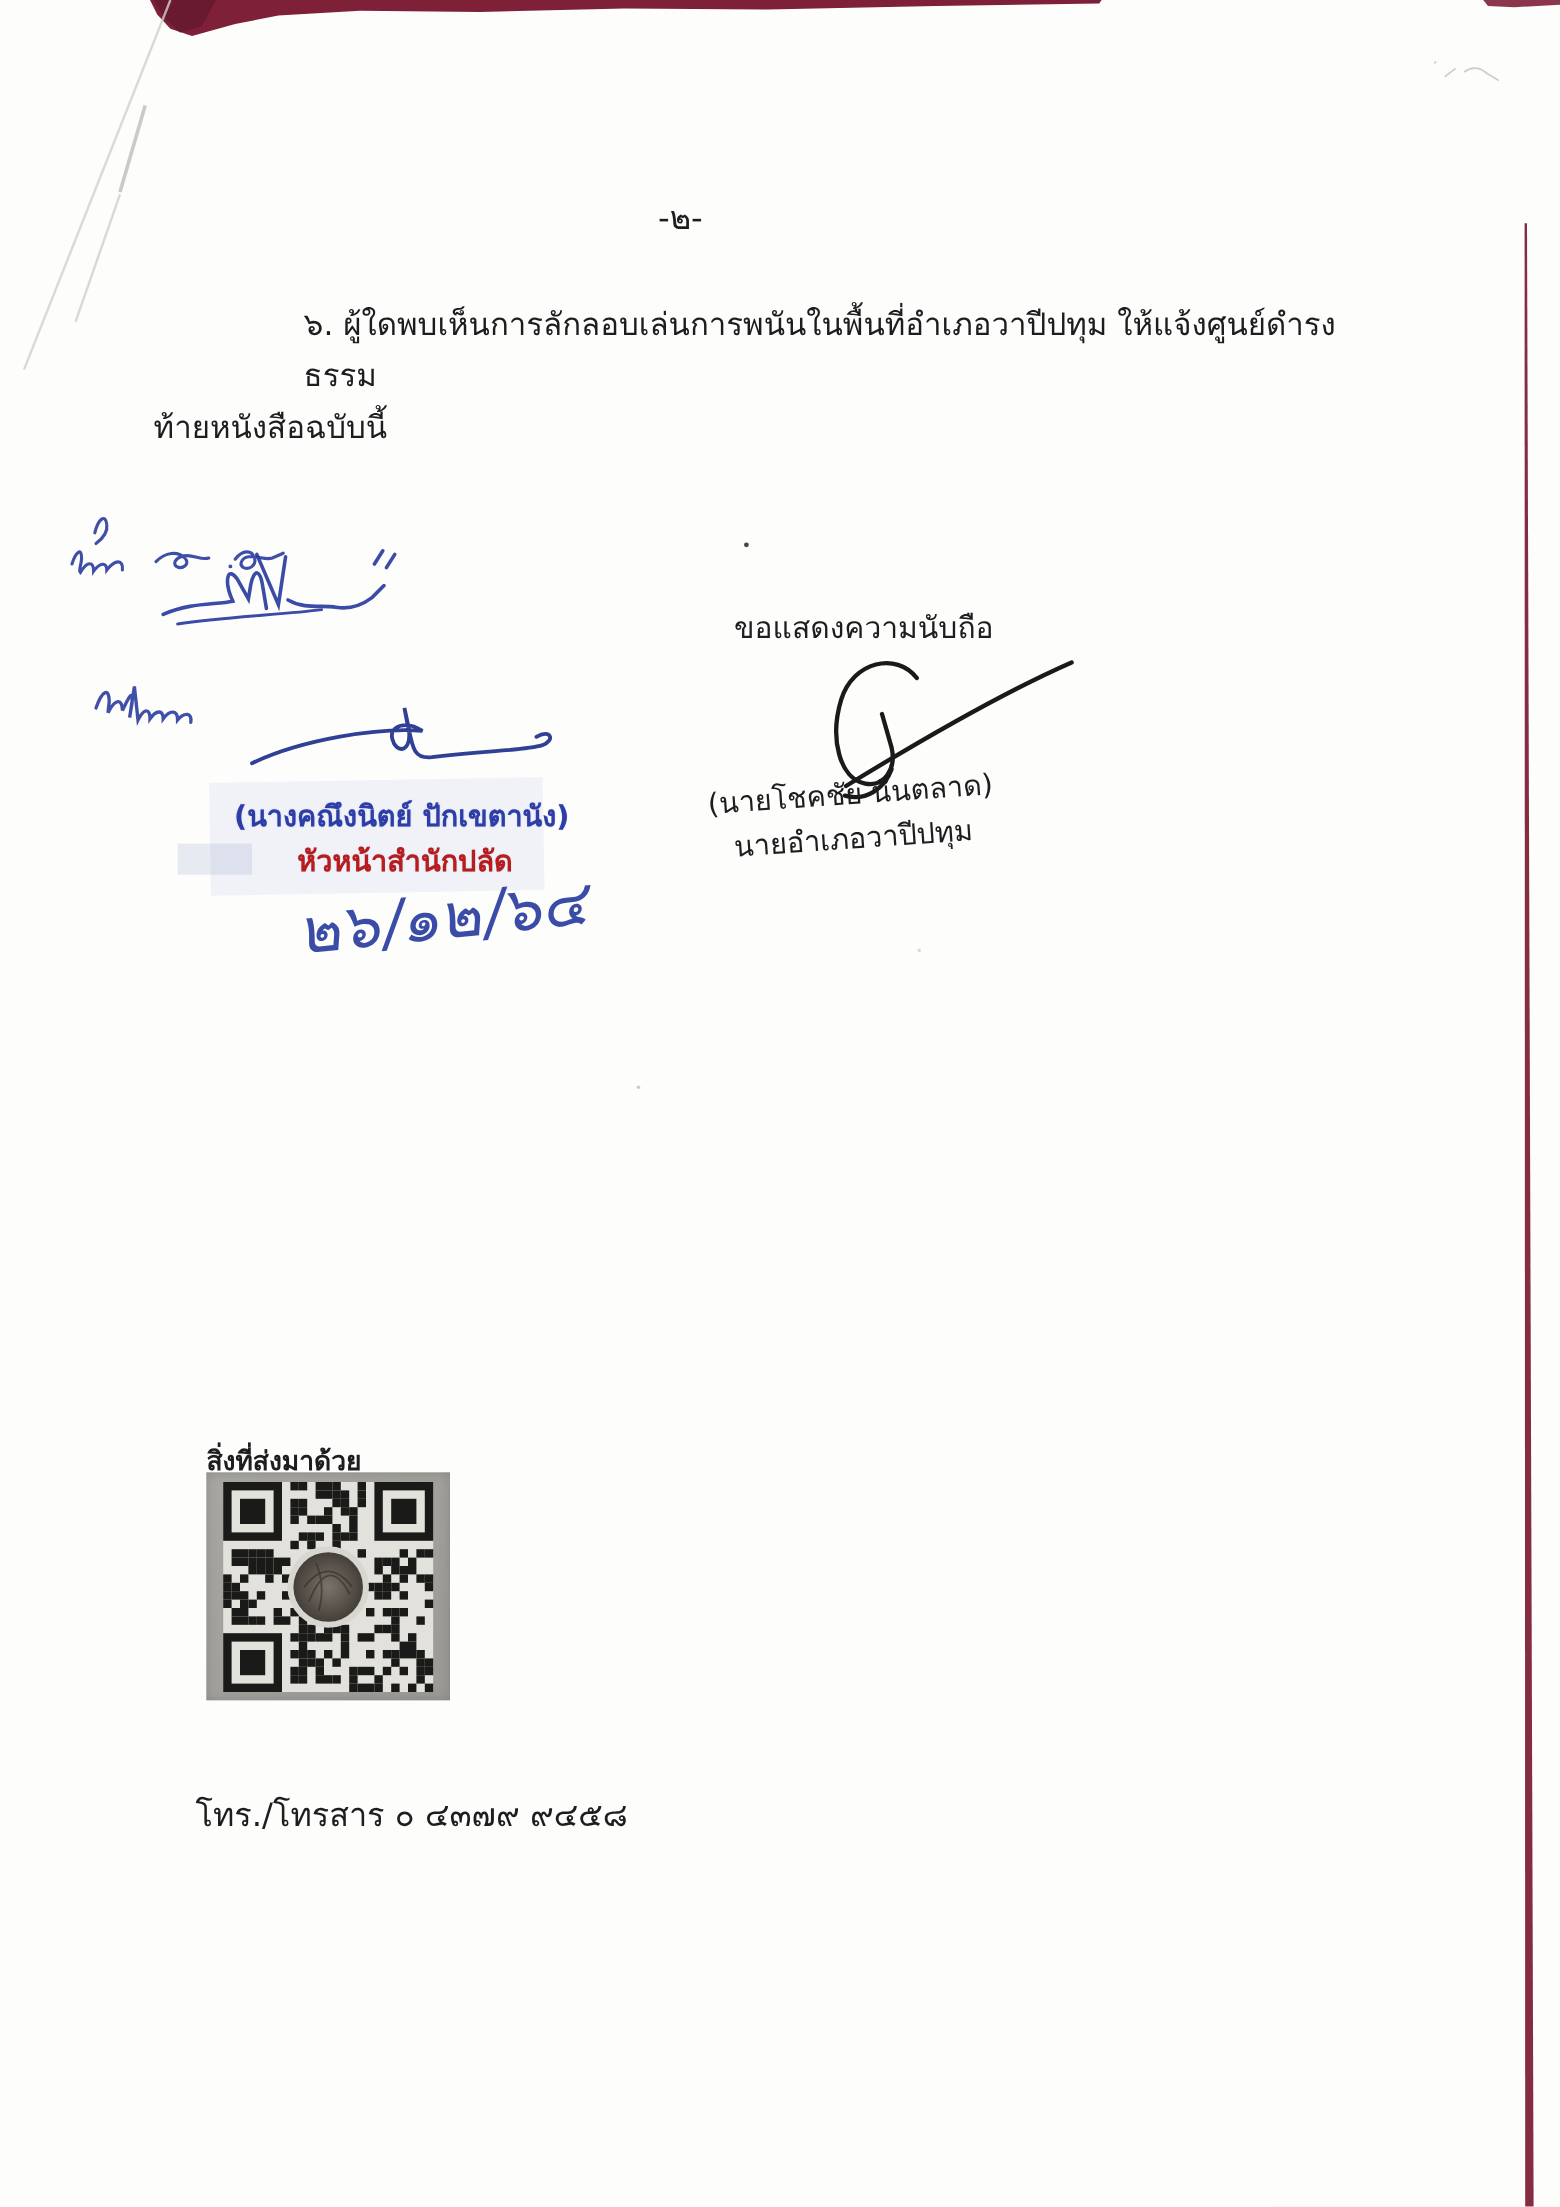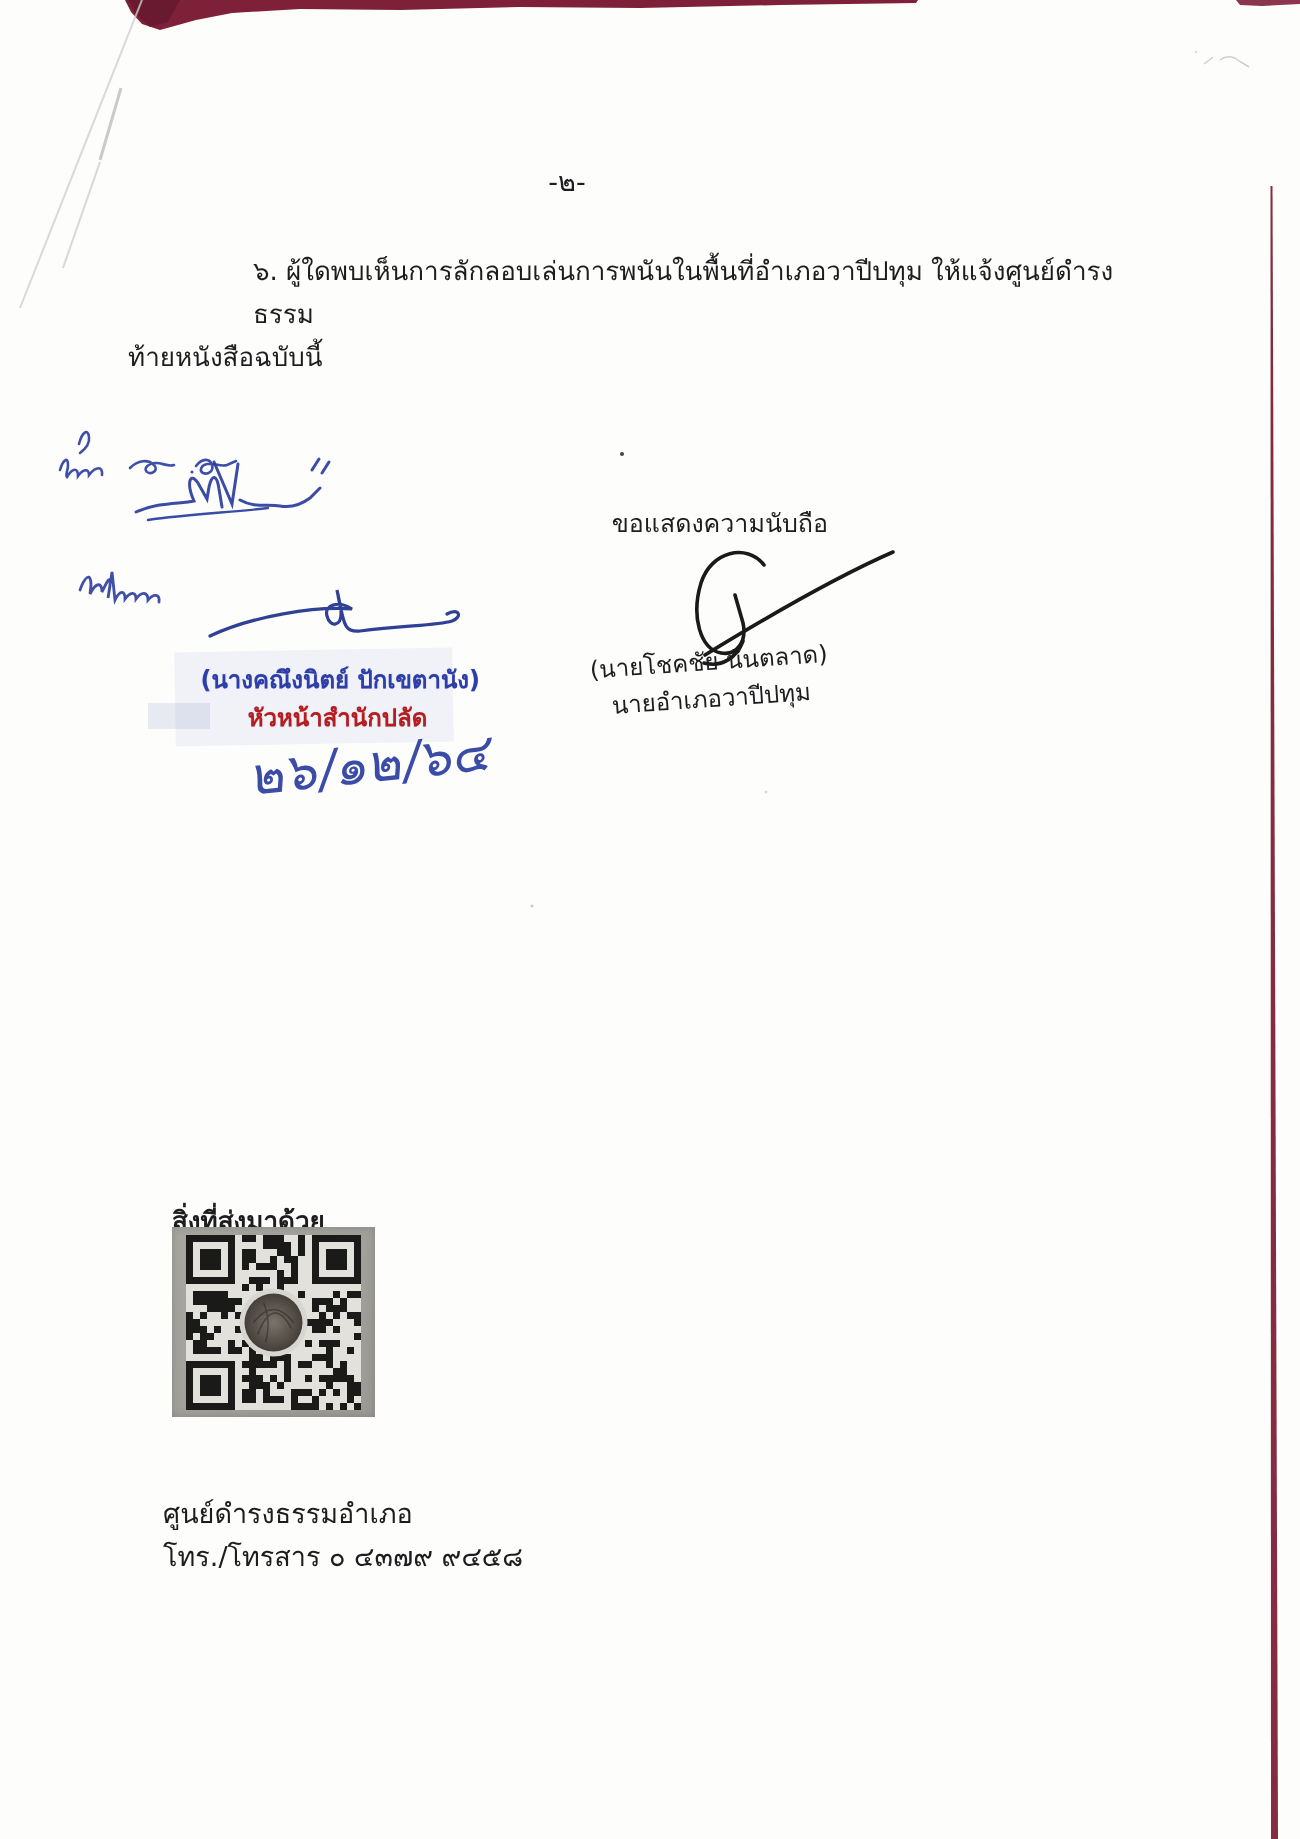--- a/index.html
+++ b/index.html
@@ -15,27 +15,27 @@
   .para{top:250px;left:128px;width:1000px;font-size:26px;line-height:43px;}
   .para .indent{padding-left:125px;}
   .closing{top:418px;left:270px;font-size:25px;}
   .salutation{top:503px;left:598px;width:230px;text-align:right;font-size:25px;}
   .right-sign-block{top:644px;left:555px;width:310px;text-align:center;
     transform:rotate(-4deg);font-size:24px;line-height:37px;}
   .stamp-bg{top:650px;left:175px;width:278px;height:94px;
     background:rgba(125,150,205,0.10);transform:rotate(-1deg);}
   .stamp-edge{top:703px;left:148px;width:62px;height:26px;
     background:rgba(100,125,175,0.14);}
-  .stamp-name{top:660px;left:195px;width:285px;text-align:right;font-size:24px;
+  .stamp-name{top:660px;left:195px;width:285px;text-align:left;font-size:24px;
     color:#2e3ea8;font-weight:600;text-shadow:0 0 1px rgba(46,62,168,.35);}
   .stamp-title{top:698px;left:195px;width:285px;text-align:center;font-size:24px;
     color:#b91c1c;font-weight:600;text-shadow:0 0 1px rgba(46,62,168,.3);}
   .hand-date{top:722px;left:252px;font-size:52px;color:#2b3da0;
     transform:rotate(-6deg) skewX(-10deg);opacity:.92;}
-  .attach-label{top:1200px;left:172px;font-size:26px;font-weight:600;}
+  .attach-label{top:1200px;left:172px;font-size:22px;font-weight:600;}
   .qr-wrap{top:1227px;left:172px;width:203px;height:190px;
     background:linear-gradient(135deg,#a8a7a2,#9b9a95);
     box-shadow:inset 0 0 10px rgba(60,60,55,.25);}
   .footer{top:1492px;left:163px;font-size:27px;line-height:43px;}
   .ink-overlay{top:0;left:0;pointer-events:none;}
 </style>
 </head>
 <body>
 
 <div class="page">
@@ -308,17 +308,16 @@
             <stop offset="100%" stop-color="#453f39"></stop>
           </radialGradient>
         </defs>
         <circle cx="101.5" cy="95.5" r="34" fill="#d8d6d0"></circle>
         <circle cx="101.5" cy="95.5" r="29" fill="url(#logograd)"></circle>
         <path d="M81.5,95.5 q20,-26 40,0 M85.5,107.5 q16,-40 34,-6 M91.5,75.5 q8,20 2,40" stroke="#2f2b27" stroke-width="1.5" fill="none" opacity="0.6"></path>
       </svg>
   </div>
 
   <div class="abs thai footer">
-    <div>ศูนย์ดำรงธรรมอำเภอ</div>
     <div>โทร./โทรสาร ๐ ๔๓๗๙  ๙๔๕๘</div>
   </div>
 
 </div>
 
 </body></html>

